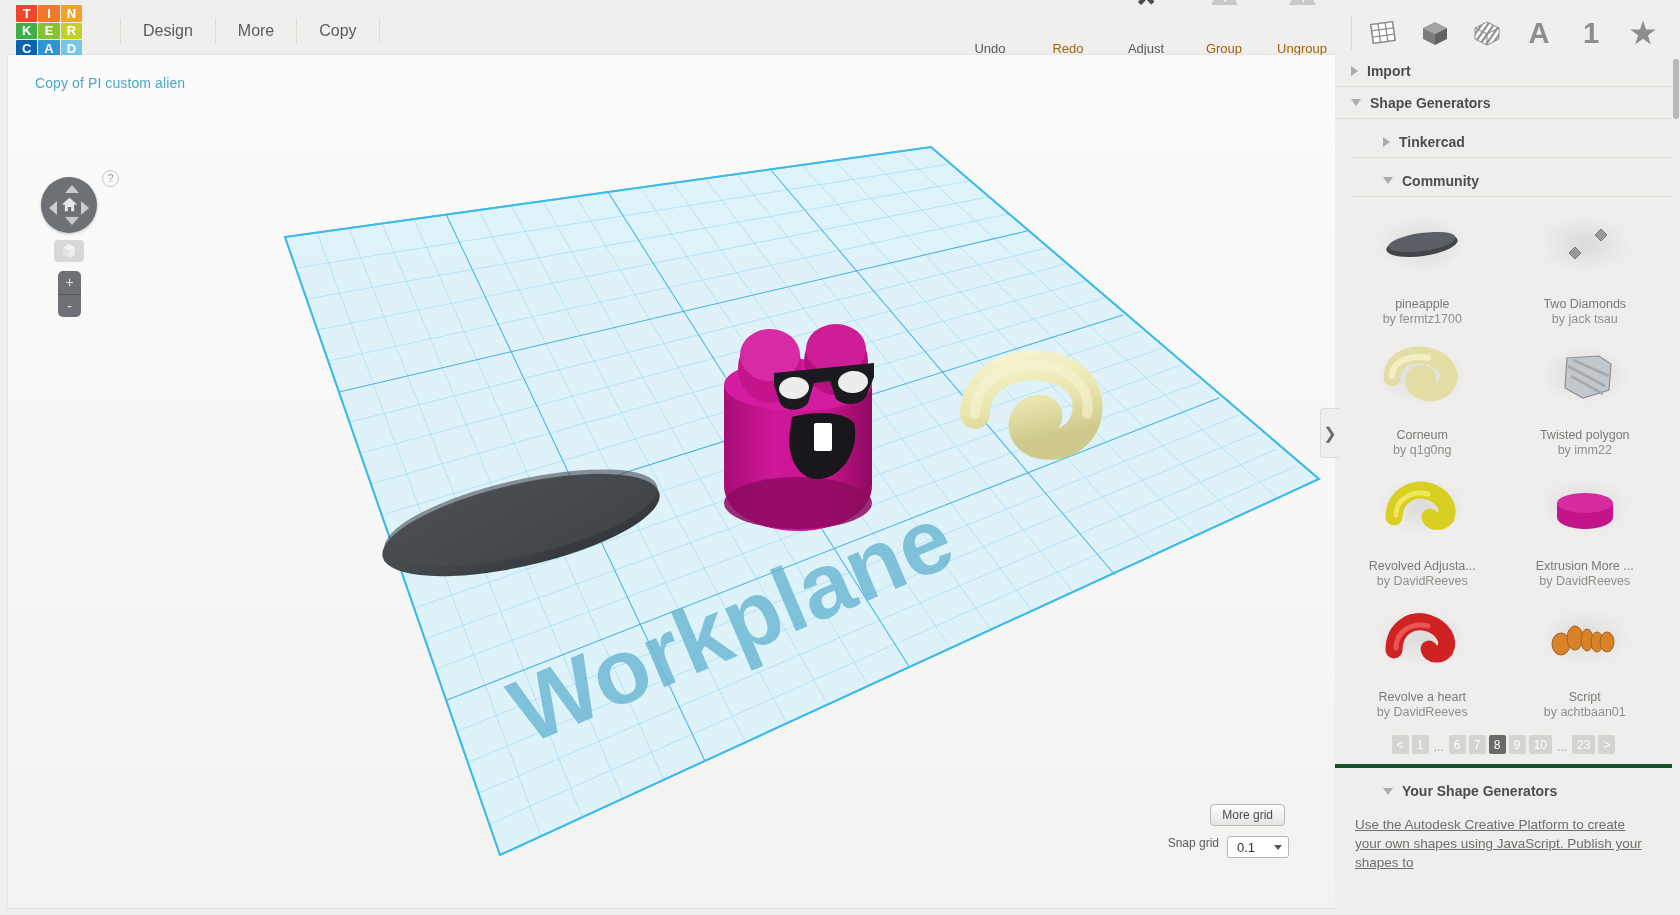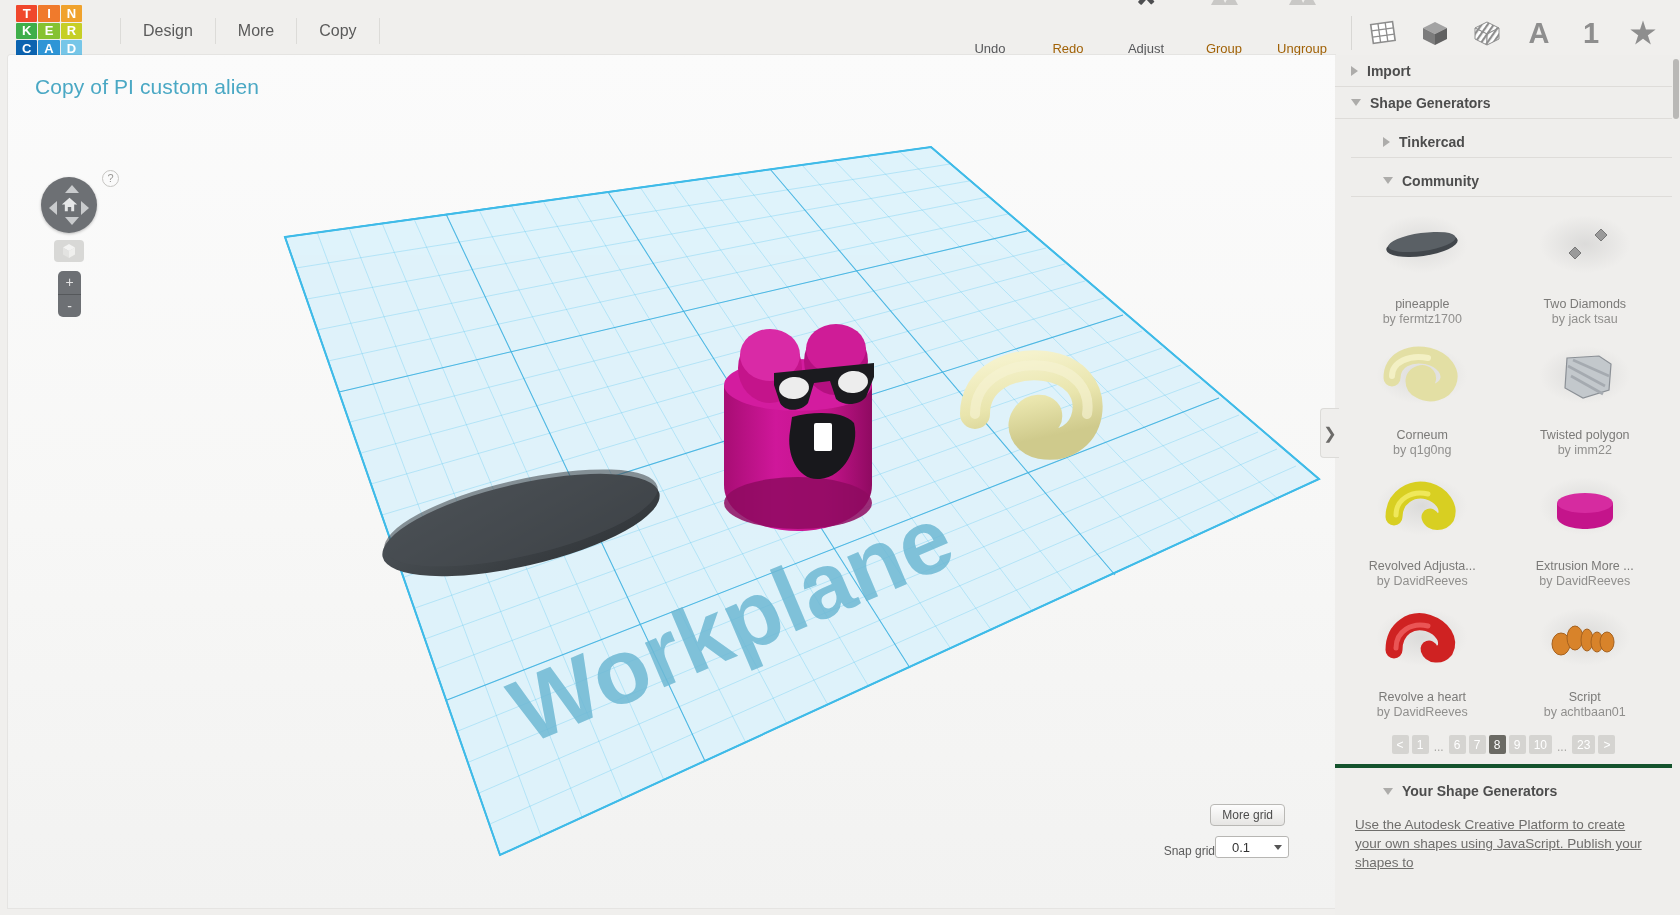--- a/index.html
+++ b/index.html
@@ -57,21 +57,21 @@
   
   .workspace {
     position: absolute; left: 8px; top: 55px; width: 1327px; height: 853px;
     background: linear-gradient(180deg,#fbfbfb 0%, #f7f7f6 55%, #f2f2f1 100%);
     border-top-left-radius: 3px;
     box-shadow: 0 0 0 1px rgba(0,0,0,0.045);
     overflow: hidden;
   }
   .doc-title {
     position: absolute; left: 27px; top: 20px;
-    font-size: 21px; color: #4aa8c4; letter-spacing: .1px;
+    font-size: 14px; color: #4aa8c4; letter-spacing: .1px;
   }
 
   
   .nav-home {
     position: absolute; left: 33px; top: 122px; width: 56px; height: 56px;
     border-radius: 50%; background: #6d7074; box-shadow: 0 1px 3px rgba(0,0,0,.25);
     cursor: pointer;
   }
   .nav-home .home { position:absolute; left:20px; top:19px; width:17px; height:17px; }
   .nav-arrow { position: absolute; width: 0; height: 0; }
@@ -101,26 +101,26 @@
 
   
   .edit-grid {
     position: absolute; right: 50px; bottom: 82px;
     padding: 3px 11px; font-size: 12px; color: #4c4c4c;
     background: linear-gradient(180deg,#fdfdfd,#e6e5e3); border: 1px solid #b9b8b5;
     border-radius: 4px; cursor: pointer;
   }
   .snap-row {
     position: absolute; right: 46px; bottom: 50px;
-    display: flex; align-items: flex-end; 
+    display: flex; align-items: flex-start; gap: 8px;
   }
   .snap-label { font-size: 12px; color: #5b5b5b; }
   .snap-select {
-    width: 74px; height: 22px; background: #fff; border: 1px solid #b7b6b3; border-radius: 3px;
-    font-size: 13px; color: #333; display:flex; align-items:center; padding: 0 16px;
+    width: 62px; height: 22px; background: #fff; border: 1px solid #b7b6b3; border-radius: 3px;
+    font-size: 13px; color: #333; display:flex; align-items:center; padding: 0 9px;
     position: relative; cursor: pointer;
   }
   .snap-select .arr {
     position:absolute; right:6px; top:8px; width:0;height:0;
     border-left:4px solid transparent;border-right:4px solid transparent;border-top:5px solid #555;
   }
 
   
   .panel {
     position: absolute; right: 0; top: 55px; width: 345px; height: 860px;

